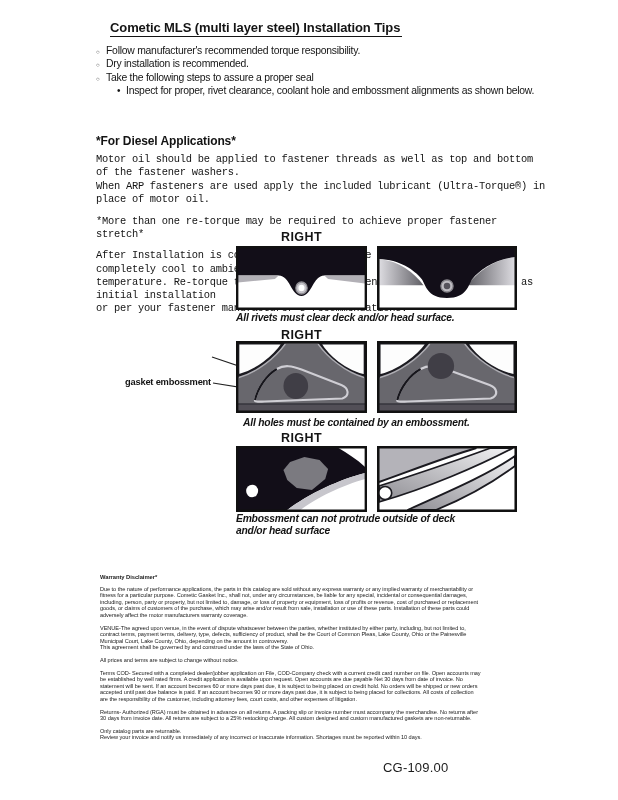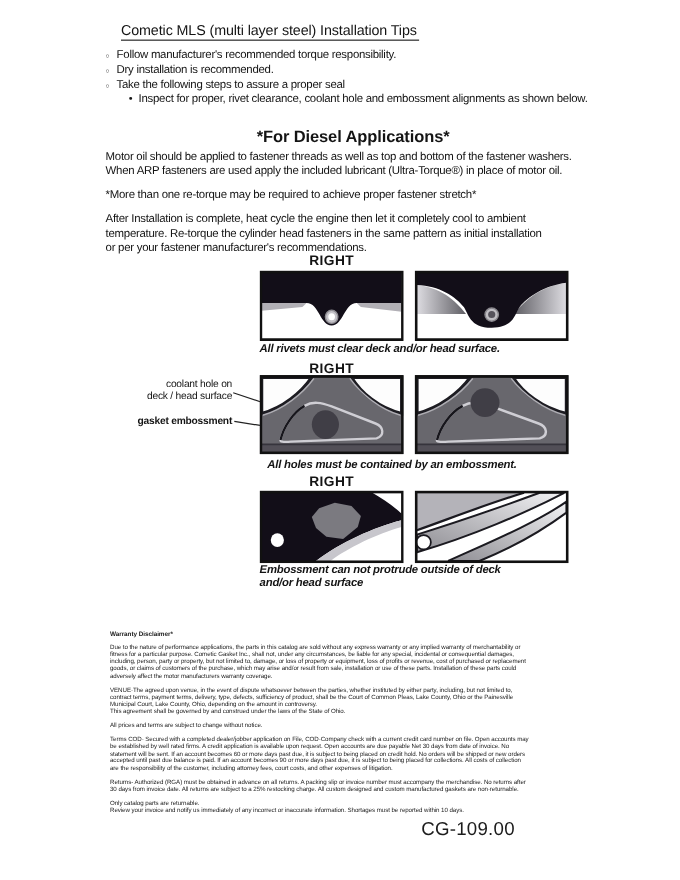--- a/index.html
+++ b/index.html
@@ -2,37 +2,37 @@
 <html><head>
 <meta charset="utf-8">
 <style>
   html,body { margin:0; padding:0; background:#fff; }
   .page {
     position:relative; width:618px; height:800px; background:#ffffff;
     font-family:"Liberation Sans", sans-serif; color:#141414; overflow:hidden;
   }
   .doc-title {
     position:absolute; left:110px; top:20px;
-    font-size:13px; font-weight:normal; letter-spacing:-0.1px;
+    font-size:13px; font-weight:bold; letter-spacing:-0.1px;
     border-bottom:1.5px solid #141414; padding:0 2px 1px 0; white-space:nowrap;
   }
   .bullets {
     position:absolute; left:96px; top:44px; width:450px;
     font-size:10.4px; letter-spacing:-0.25px; line-height:13.4px; white-space:nowrap;
   }
   .bullet { position:relative; padding-left:10px; }
   .bullet::before { content:"○"; position:absolute; left:0; top:2px; font-size:6px; }
   .subbullet { position:relative; padding-left:30px; }
   .subbullet::before { content:"•"; position:absolute; left:21px; top:0; font-size:10px; }
   .diesel {
     position:absolute; left:96px; top:118px; width:450px;
     font-size:10.4px; letter-spacing:-0.25px; line-height:13.2px;
   }
-  .diesel .heading { font-size:15px; font-weight:bold; margin:0 0 5px 0; letter-spacing:-0.1px;text-align:center; }
-  .diesel p { margin:0 0 8.5px 0; white-space:pre-line; }
+  .diesel .heading { font-size:12px; font-weight:bold; margin:17px 0 5px 0; letter-spacing:-0.1px; }
+  .diesel p { margin:0 0 8.5px 0; white-space:pre-line;font-family:Liberation Mono, monospace; }
   .dg-label {
     position:absolute; font-weight:bold; font-size:12.5px; letter-spacing:0.4px; text-align:center;
   }
   .lbl-b1 { left:236px; width:131px; }
   .lbl-b2 { left:377px; width:140px;margin-top:40px; }
   .r1 { top:230px; } .r2 { top:328px; } .r3 { top:431px; }
   .box { position:absolute; }
   .box svg { display:block; width:100%; height:100%; }
   .box-1 { left:236px; width:131px; }
   .box-2 { left:377px; width:140px; }
@@ -52,21 +52,21 @@
   }
   .sl1 { top:344px; }
   .sl2 { top:377px;font-weight:bold; }
   .pointer-overlay { position:absolute; left:105px; top:342px; width:195px; height:60px; }
   .disclaimer {
     position:absolute; left:100px; top:574px; width:442px;
     font-size:5.6px; line-height:6.6px; letter-spacing:-0.05px; color:#222;
   }
   .disclaimer .heading { font-size:5.8px; font-weight:bold; margin:0 0 5px 0; }
   .disclaimer p { margin:0 0 6px 0; white-space:pre-line; }
-  .footer-code { position:absolute; left:383px; top:744px; font-size:17px; letter-spacing:0.2px; color:#1c1c1c; }
+  .footer-code { position:absolute; left:383px; top:760px; font-size:13px; letter-spacing:0.2px; color:#1c1c1c; }
 </style>
 </head>
 <body>
 
 <div class="page">
 
   <div class="doc-title">Cometic MLS (multi layer steel) Installation Tips</div>
 
   <div class="bullets">
     <div class="bullet">Follow manufacturer's recommended torque responsibility.</div>
@@ -119,22 +119,20 @@
       <circle cx="69" cy="40" r="6" fill="#bfbdc3" stroke="#88868c" stroke-width="1.3"></circle>
       <circle cx="69" cy="40" r="3.2" fill="#56535c"></circle>
       <rect x="1.25" y="1.25" width="135.5" height="61.5" fill="none" stroke="#111111" stroke-width="2.5"></rect>
     </svg>
   </div>
   <div class="caption cap1">All rivets must clear deck and/or head surface.</div>
 
   <div class="dg-label r2 lbl-b1">RIGHT</div>
   <div class="dg-label r2 lbl-b2">WRONG</div>
 
-  <div class="side-label sl1">coolant hole on
-deck / head surface</div>
   <div class="side-label sl2">gasket embossment</div>
   <svg class="pointer-overlay" viewBox="0 0 195 60" preserveAspectRatio="none">
     <line x1="107" y1="15" x2="190" y2="43" stroke="#222" stroke-width="1.1"></line>
     <line x1="108" y1="41" x2="158" y2="49" stroke="#222" stroke-width="1.1"></line>
   </svg>
 
   <div class="box box-1 row2">
     <svg viewBox="0 0 138 72" preserveAspectRatio="none">
       <rect x="0" y="0" width="138" height="72" fill="#68676d"></rect>
       <path d="M2,2 H50 C40,16 22,30 2,35 Z" fill="#fdfdfd" stroke="#1d1c22" stroke-width="3"></path>

